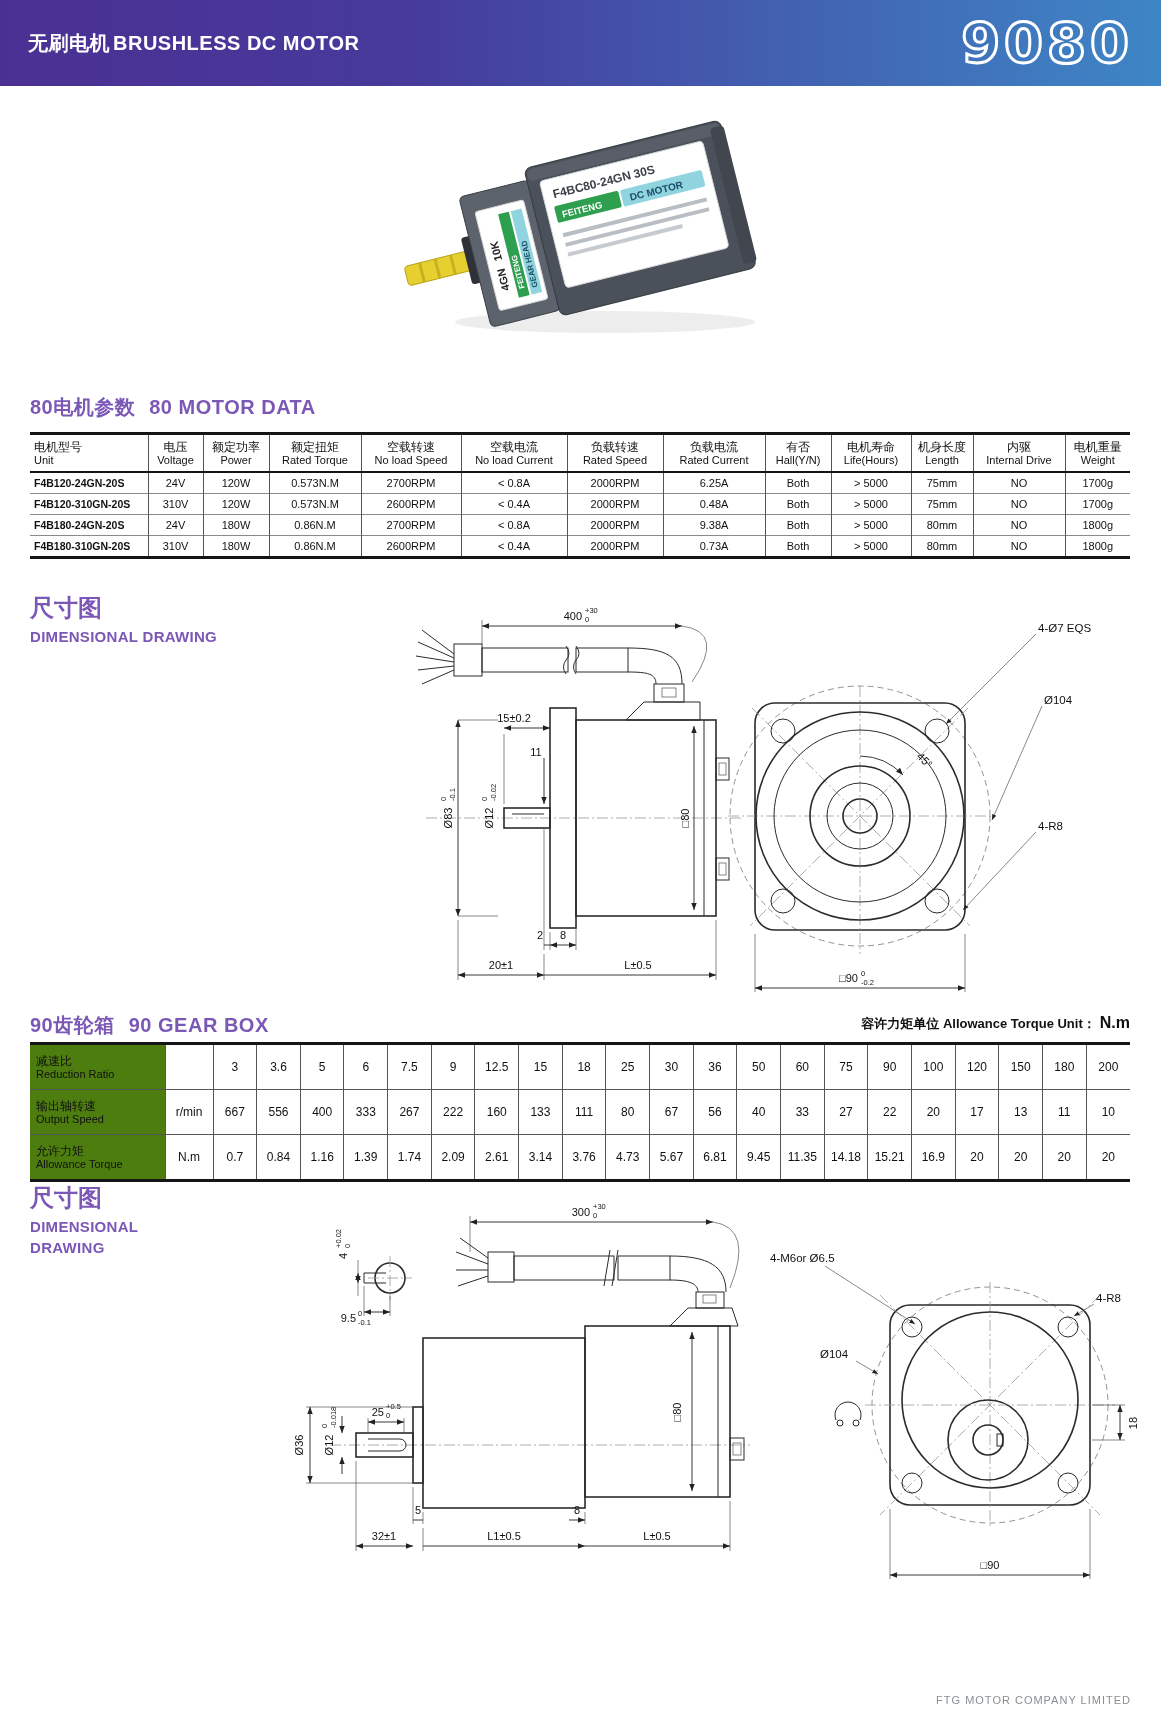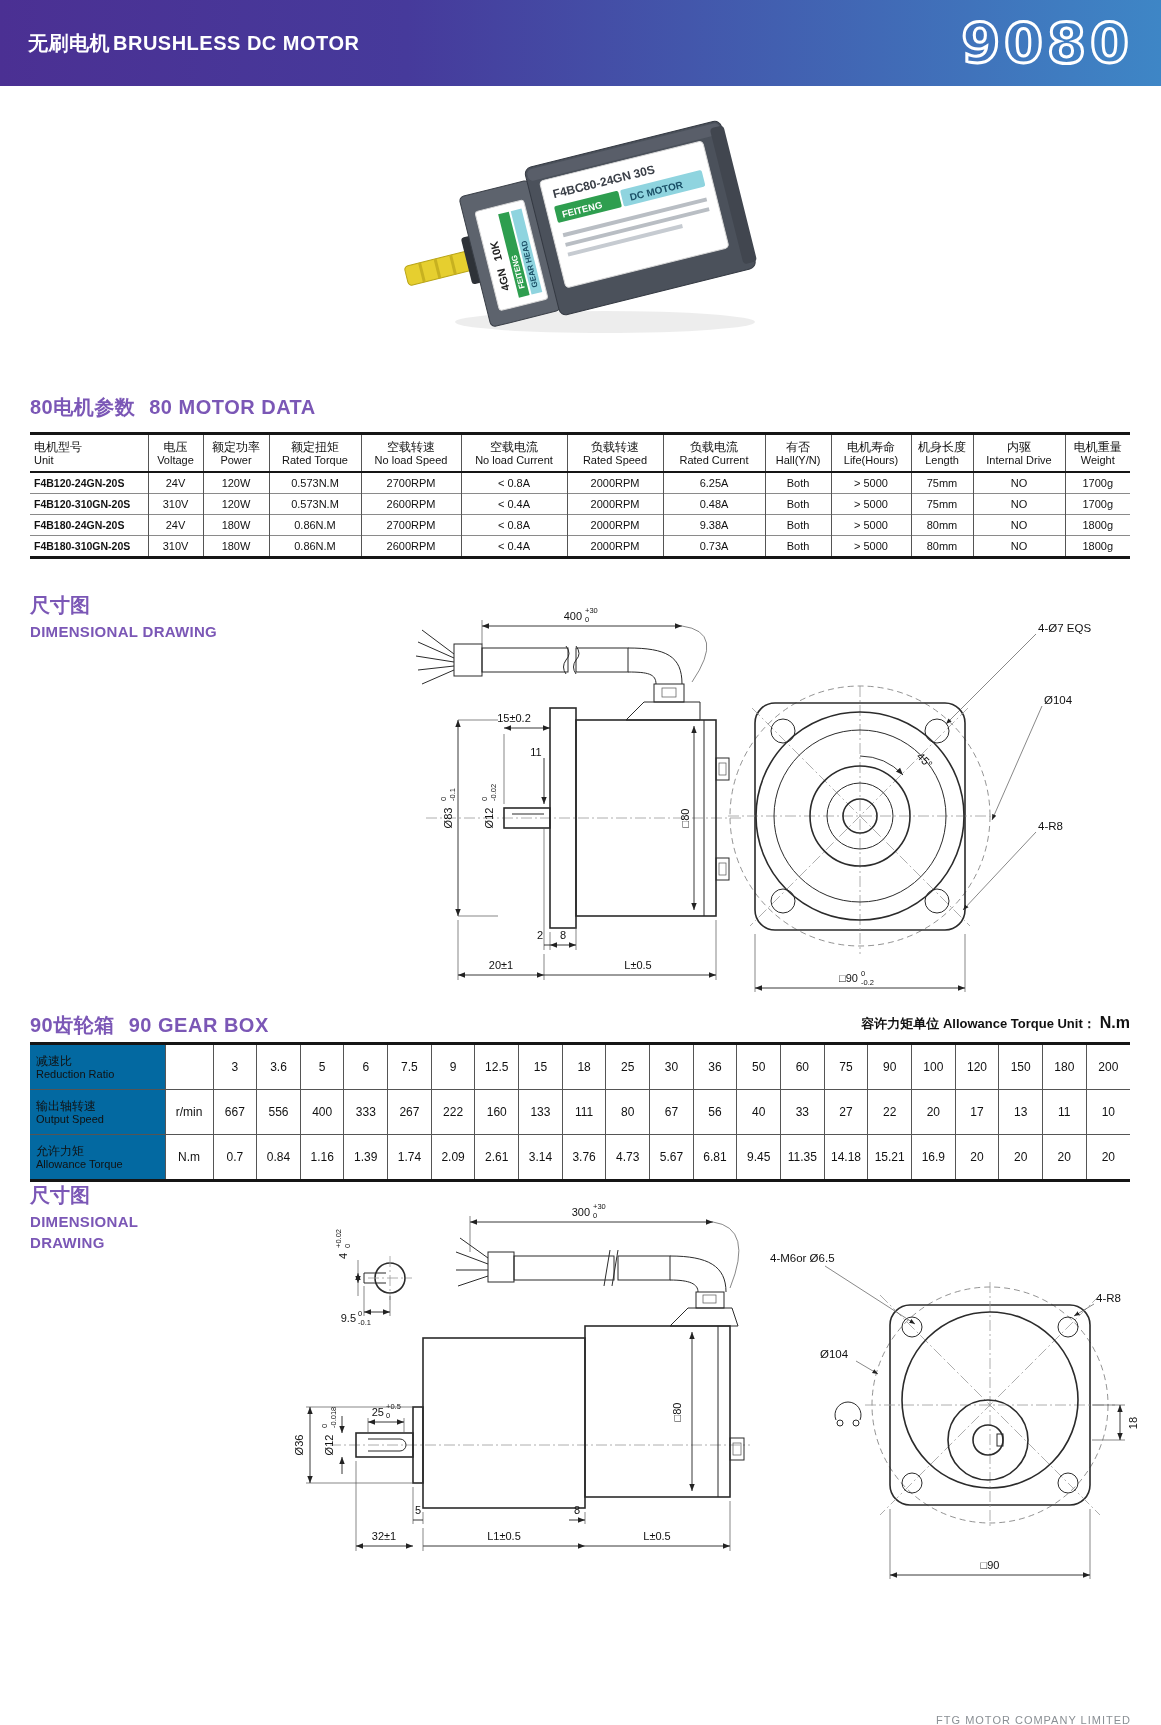--- a/index.html
+++ b/index.html
@@ -10,54 +10,54 @@
        background:linear-gradient(90deg,#4b3093 0%,#463a9b 35%,#3e86c6 100%);
        display:flex;align-items:center;justify-content:space-between;padding:0 28px;box-sizing:border-box;}
   .hdr-title{color:#fff;font-weight:bold;font-size:20px;letter-spacing:.5px;}
   .hdr-title .en{margin-left:3px;}
   .hdr-model{font-size:56px;font-weight:bold;letter-spacing:4px;color:transparent;
              -webkit-text-stroke:3px #fff;font-family:"DejaVu Sans",sans-serif;line-height:1;}
   
   .sec-title{position:absolute;font-weight:bold;color:#7b57b6;font-size:20px;letter-spacing:.5px;white-space:nowrap;}
   .sec-title .sp{margin-left:14px;}
   .dim-title{position:absolute;font-weight:bold;color:#7b57b6;white-space:nowrap;}
-  .dim-title .cn{font-size:20px;display:block;}
+  .dim-title .cn{font-size:24px;display:block;}
   .dim-title .en{font-size:15px;display:block;margin-top:4px;letter-spacing:.3px;}
   
   table.mtab{position:absolute;left:22px;top:432px;width:1100px;border-collapse:collapse;table-layout:fixed;
              border-top:3px solid #151515;border-bottom:3px solid #151515;font-size:11px;margin-left:8px;}
   table.mtab th,table.mtab td{border-left:1px solid #555;border-right:1px solid #555;text-align:center;padding:0 2px;overflow:hidden;}
   table.mtab th{height:36px;font-weight:normal;border-bottom:2px solid #151515;}
   table.mtab td{height:20px;border-top:1px solid #8a8a8a;}
   table.mtab th:first-child,table.mtab td:first-child{border-left:none;text-align:left;padding-left:4px;}
   table.mtab th:last-child,table.mtab td:last-child{border-right:none;}
   table.mtab td.first{font-weight:bold;font-size:10.5px;}
   .hcn{font-size:12px;line-height:14px;}
   .hen{font-size:11px;line-height:13px;}
   
   table.gtab{position:absolute;left:30px;top:1042px;width:1100px;border-collapse:collapse;table-layout:fixed;
              border-top:3px solid #151515;border-bottom:3px solid #151515;font-size:12px;}
   table.gtab th,table.gtab td{border:1px solid #555;text-align:center;height:42px;overflow:hidden;}
-  table.gtab th{background:#0369a1;text-align:left;padding-left:6px;font-weight:normal;border-left:none;}
+  table.gtab th{background:#4d7c0f;text-align:left;padding-left:6px;font-weight:normal;border-left:none;}
   table.gtab td:last-child{border-right:none;}
   .unit-note{position:absolute;right:31px;top:1014px;font-weight:bold;font-size:13px;color:#111;}
   .unit-note .big{font-size:16px;margin-left:4px;}
   
   svg{position:absolute;}
   .oln{fill:none;stroke:#2b2b2b;stroke-width:1.6px;}
   .oln2{fill:none;stroke:#2b2b2b;stroke-width:1px;}
   .thin{fill:none;stroke:#555;stroke-width:.7px;}
   .cl{fill:none;stroke:#999;stroke-width:.8px;stroke-dasharray:11 3 2 3;}
   .dsh{fill:none;stroke:#777;stroke-width:.8px;stroke-dasharray:6 4;}
   .dimline{fill:none;stroke:#222;stroke-width:.9px;}
   text.dim{font-family:"Liberation Sans",sans-serif;font-size:11px;fill:#111;}
   text.tol{font-family:"Liberation Sans",sans-serif;font-size:7.5px;fill:#111;}
   text.lbl{font-family:"Liberation Sans",sans-serif;font-size:11.5px;fill:#111;}
   
-  .footer{position:absolute;right:30px;top:1694px;font-size:11px;color:#8a8f94;letter-spacing:1px;margin-top:20px;}
+  .footer{position:absolute;right:30px;top:1694px;font-size:11px;color:#8a8f94;letter-spacing:1px;}
 </style>
 </head>
 <body>
 
 <div class="page">
 
   <div class="hdr">
     <div class="hdr-title">
       <span>无刷电机</span><span class="en">BRUSHLESS DC MOTOR</span>
     </div>

